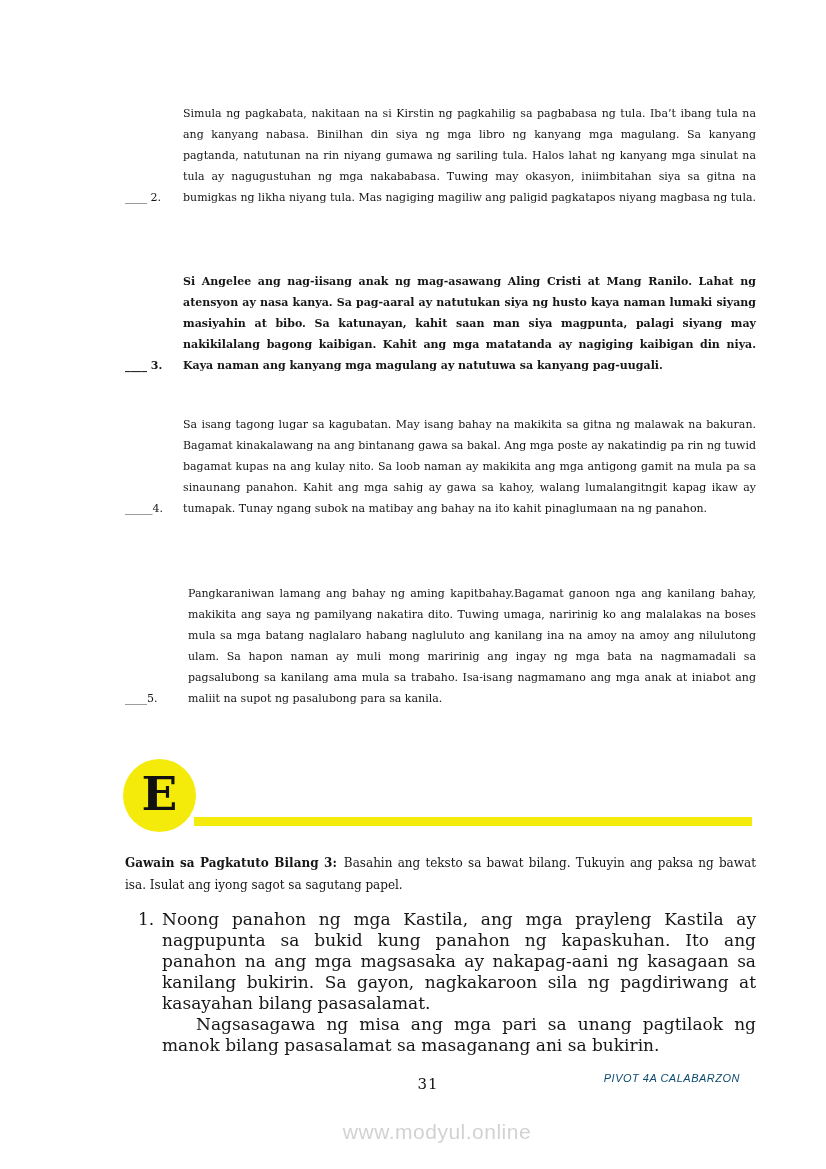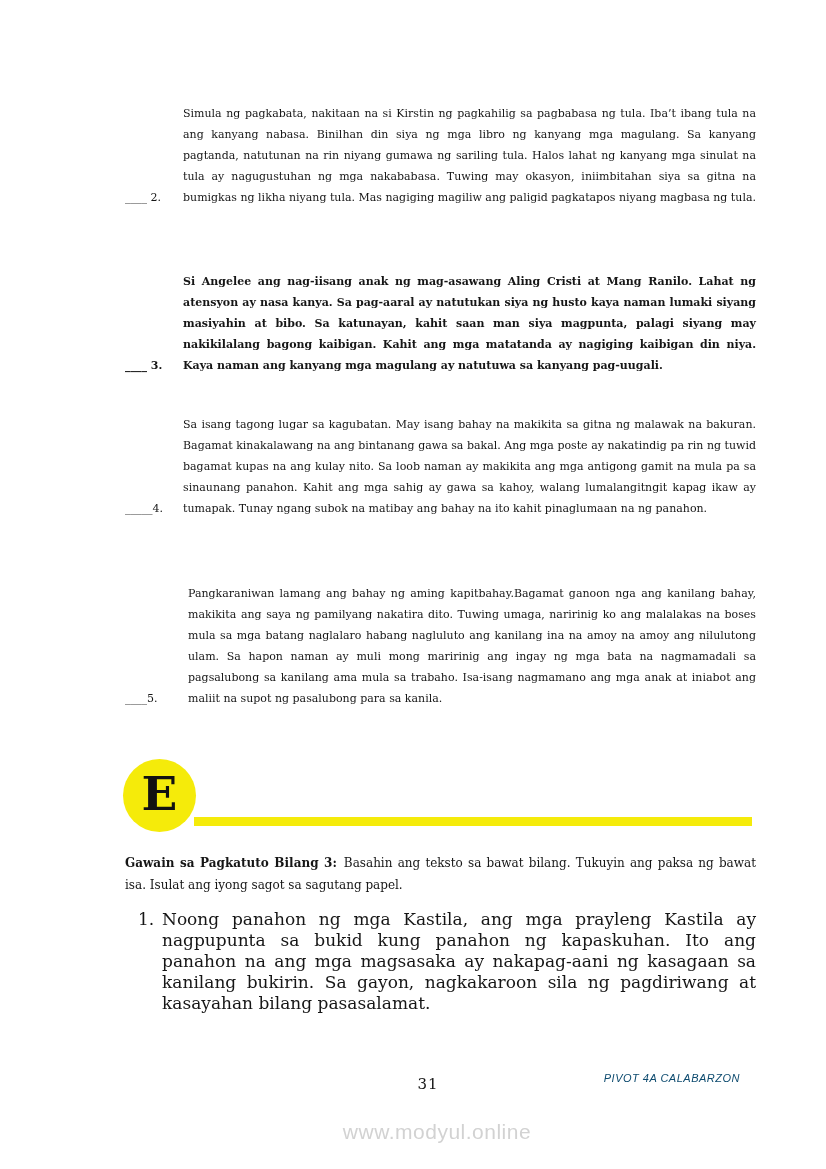--- a/index.html
+++ b/index.html
@@ -156,20 +156,21 @@
   <div class="marker-circle">
     <span class="letter">E</span>
   </div>
 
   <p class="activity"><span class="title">Gawain sa Pagkatuto Bilang 3:</span><span class="instr">Basahin ang teksto sa bawat bilang. Tukuyin ang paksa ng bawat isa. Isulat ang iyong sagot sa sagutang papel.</span></p>
 
   <div class="reading">
     <span class="num">1.</span>
     <div class="body">
       <p class="p1">Noong panahon ng mga Kastila, ang mga prayleng Kastila ay nagpupunta sa bukid kung panahon ng kapaskuhan. Ito ang panahon na ang mga magsasaka ay nakapag-aani ng kasagaan sa kanilang bukirin. Sa gayon, nagkakaroon sila ng pagdiriwang at kasayahan bilang pasasalamat.</p>
+      <p class="p2">Nagsasagawa ng misa ang mga pari sa unang pagtilaok ng manok bilang pasasalamat sa masaganang ani sa bukirin.</p>
     </div>
   </div>
 
   <div class="page-number">31</div>
   <div class="edition">PIVOT 4A CALABARZON</div>
   <div class="watermark">www.modyul.online</div>
 
 </div>
 
 </body></html>

